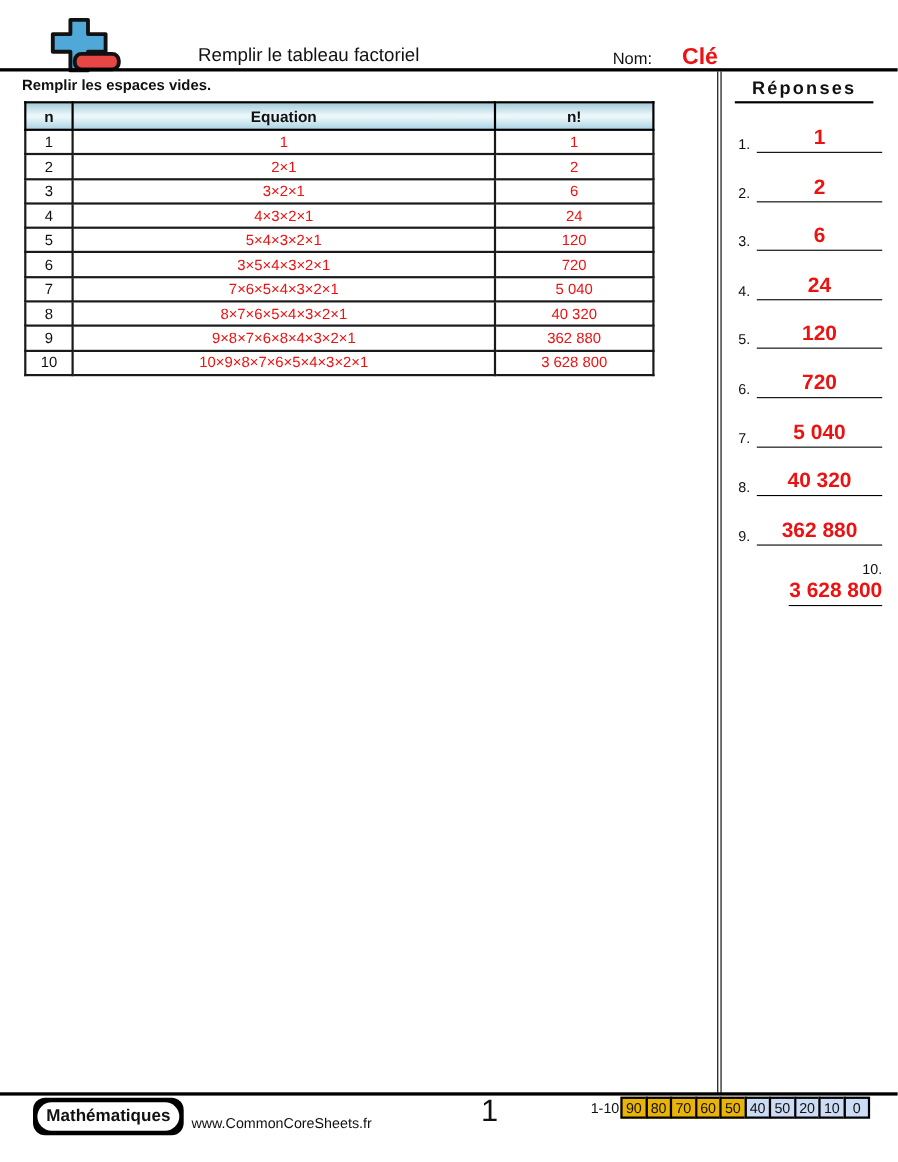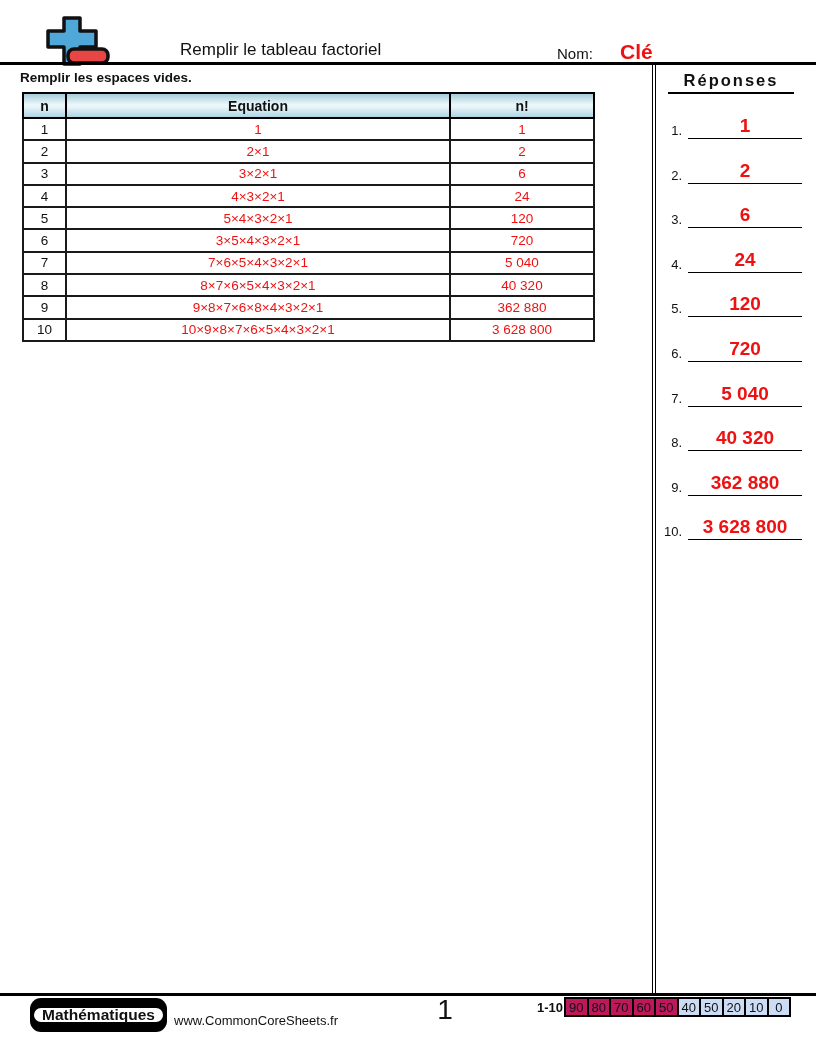--- a/index.html
+++ b/index.html
@@ -41,26 +41,26 @@
   .col-f{width:144px;}
   
   .answers-divider{left:652px;top:65px;height:929px;width:4px;border-left:1.5px solid #000;border-right:1.5px solid #000;}
   .answers-title{left:668px;top:71px;width:126px;text-align:center;font-size:16.5px;font-weight:bold;letter-spacing:2px;border-bottom:2.5px solid #000;padding-bottom:2px;}
   .answer-item{position:absolute;left:656px;width:146px;height:30px;display:flex;align-items:flex-end;}
   .answer-number{width:26px;text-align:right;font-size:13px;padding-bottom:1px;flex:none;}
   .answer-line{flex:1;margin-left:6px;border-bottom:1.8px solid #000;text-align:center;color:var(--accent-red);font-weight:bold;font-size:19px;line-height:24px;white-space:nowrap;}
   
   .footer-rule{left:0;top:993px;width:816px;height:3px;background:#000;}
   .brand-badge{left:30px;top:998px;width:137px;height:34px;background:#000;border-radius:11px;display:flex;align-items:center;justify-content:center;}
-  .brand-badge .inner{background:#fff;border-radius:13px;width:129px;height:14px;display:flex;align-items:center;justify-content:center;font-weight:bold;font-size:15.5px;white-space:nowrap;}
+  .brand-badge .inner{background:#fff;border-radius:13px;width:129px;height:26px;display:flex;align-items:center;justify-content:center;font-weight:bold;font-size:15.5px;white-space:nowrap;}
   .site-url{left:174px;top:1013px;font-size:13px;}
   .page-number{left:425px;top:994px;width:40px;text-align:center;font-size:28px;}
-  .score-label{left:508px;top:1000px;width:55px;text-align:right;font-size:13px;font-weight:bold;}
+  .score-label{left:508px;top:1000px;width:55px;text-align:right;font-size:13px;}
   .score-strip{left:566px;top:997px;display:flex;}
-  .score-cell{width:24.5px;height:20px;border:2px solid #000;margin-left:-2px;font-size:13px;line-height:17px;text-align:center;background:#be185d;}
+  .score-cell{width:24.5px;height:20px;border:2px solid #000;margin-left:-2px;font-size:13px;line-height:17px;text-align:center;background:#eab308;}
   .score-cell.hl{background:var(--score-highlight);}
 </style>
 </head>
 <body>
 
 <div class="abs logo">
   <svg width="70" height="52" viewBox="0 0 70 52" aria-hidden="true">
     <path d="M22 2 h16 v13 h16 v16 h-16 v17 h-16 v-17 h-16 v-16 h16 z" fill="var(--logo-blue)" stroke="#111" stroke-width="3.5" stroke-linejoin="round"></path>
     <rect x="26" y="33" width="40" height="14" rx="6" fill="var(--logo-red)" stroke="#111" stroke-width="3.5"></rect>
   </svg>
@@ -171,21 +171,21 @@
       <span class="answer-line">5 040</span>
     </div>
     <div class="answer-item" style="top: 421.2px;">
       <span class="answer-number">8.</span>
       <span class="answer-line">40 320</span>
     </div>
     <div class="answer-item" style="top: 465.8px;">
       <span class="answer-number">9.</span>
       <span class="answer-line">362 880</span>
     </div>
-    <div class="answer-item" style="top: 510.4px;">
+    <div class="answer-item" style="top: 510.4px; flex-direction: column;">
       <span class="answer-number">10.</span>
       <span class="answer-line">3 628 800</span>
     </div>
   </div>
 
 <div class="abs footer-rule"></div>
 <div class="abs brand-badge">
   <div class="inner">Mathématiques</div>
 </div>
 <div class="abs site-url">www.CommonCoreSheets.fr</div>

